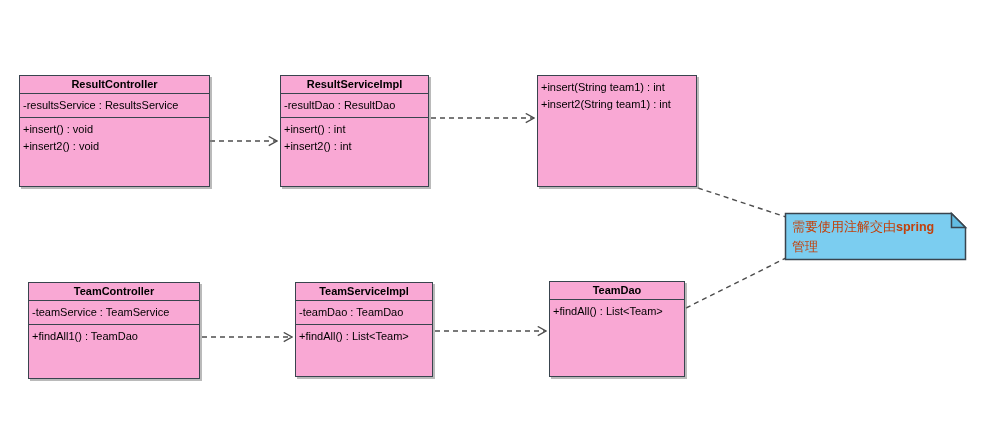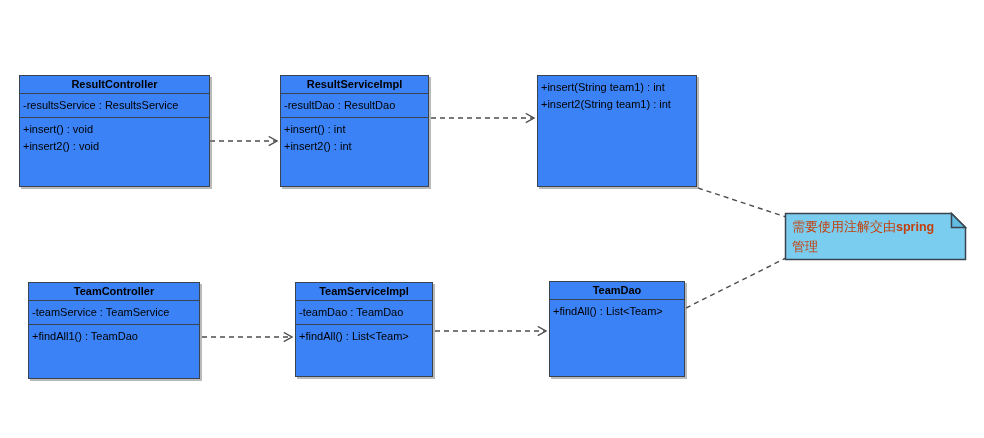--- a/index.html
+++ b/index.html
@@ -10,21 +10,21 @@
   #canvas {
     position: relative;
     width: 984px;
     height: 438px;
     background: #ffffff;
     overflow: hidden;
   }
   
   .uml-class {
     position: absolute;
-    background: #3b82f6;
+    background: #f9a8d4;
     border: 1.5px solid #39444e;
     box-shadow: 2px 2px 0 rgba(130,130,130,0.55);
     box-sizing: border-box;
     color: #000;
   }
   .uml-title {
     font-weight: bold;
     font-size: 11px;
     text-align: center;
     height: 17px;

